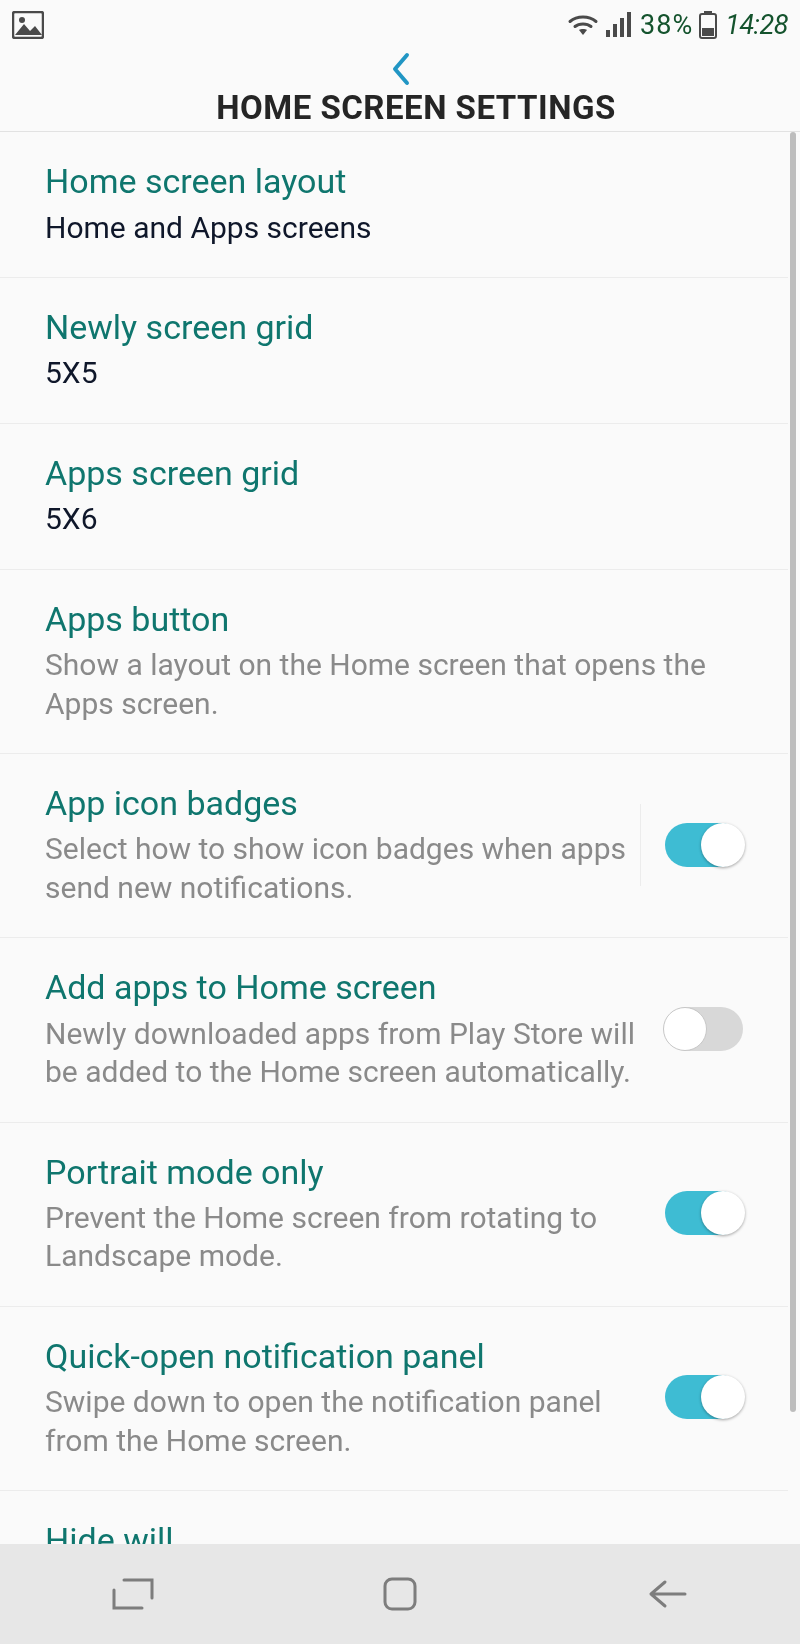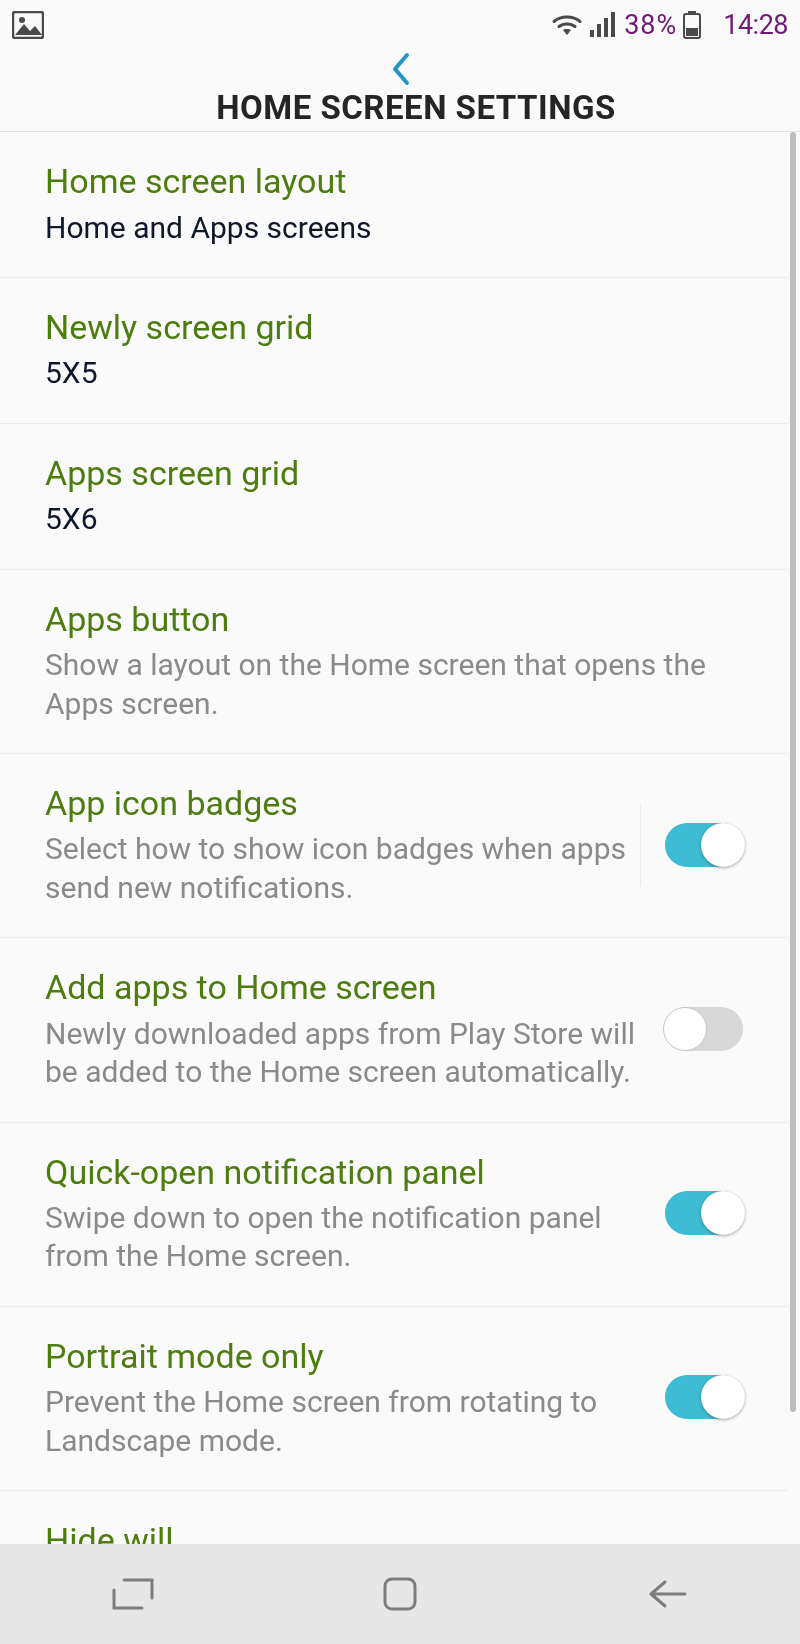--- a/index.html
+++ b/index.html
@@ -1,40 +1,40 @@
 <!DOCTYPE html>
 <html><head>
 <meta charset="utf-8">
 <style>
   * { margin:0; padding:0; box-sizing:border-box; -webkit-font-smoothing:antialiased; }
   html,body { width:800px; height:1644px; overflow:hidden; background:#fafafa;
               font-family:"Roboto","Helvetica Neue",Arial,sans-serif; }
   .status-bar { height:50px; display:flex; align-items:center; justify-content:space-between;
-                padding:0 12px; font-size:26px; color:#701a75; }
+                padding:0 12px; font-size:26px; color:#14532d; }
   .status-left  { display:flex; align-items:center; gap:8px; }
   .status-right { display:flex; align-items:center; gap:6px; }
   .status-right span { font-size:27px; letter-spacing:-0.5px; }
   .status-right .pct { letter-spacing:1px; }
-  .status-right .time { margin-left:16px; }
+  .status-right .time { margin-left:2px;font-style:italic; }
   .picture-icon svg, .wifi-icon svg, .signal-icon svg, .battery-icon svg { display:block; }
 
   .titlebar { height:82px; display:flex; align-items:center; padding-left:32px;
               border-bottom:1px solid #e2e2e2;flex-direction:column; }
   .back-btn { width:38px; height:38px; display:flex; align-items:center; justify-content:center;
               margin-right:30px; }
   .title-text { font-size:33px; font-weight:700; color:#252525; letter-spacing:0.5px; }
 
   .scroll { position:absolute; top:132px; left:0; right:12px; bottom:100px; overflow:hidden; }
   .track { position:absolute; top:132px; right:4px; width:6px; bottom:232px;
            border-radius:3px; background:#bdbdbd; }
 
   .item { padding:28px 45px 30px 45px; border-bottom:1px solid #ececec;
           display:flex; justify-content:space-between; align-items:center; }
   .item .text { flex:1; min-width:0; }
-  .item-title { font-size:34px; color:#4d7c0f; line-height:1.25; }
+  .item-title { font-size:34px; color:#0f766e; line-height:1.25; }
   .item-sub   { font-size:30px; line-height:1.28; margin-top:6px; color:#8a8a8a; }
   .item .accent { color:#0f172a; }
 
   .switch-col { padding-left:24px; height:82px; display:flex; align-items:center;
                 border-left:1px solid #ececec; }
   .switch-col.noborder { border-left:none; }
   .switch { width:78px; height:44px; border-radius:22px; position:relative; }
   .switch .knob { position:absolute; width:44px; height:44px; border-radius:50%;
                   background:#fff; box-shadow:0 1px 3px rgba(0,0,0,.35);
                   top:0; }
@@ -140,33 +140,33 @@
         <div class="item-sub">Newly downloaded apps from Play Store will be added to the Home screen automatically.</div>
       </div>
       <div class="switch-col noborder">
         <div class="switch off">
           <div class="knob"></div>
         </div>
       </div>
     </div>
     <div class="item">
       <div class="text">
-        <div class="item-title">Quick-open notification panel</div>
-        <div class="item-sub">Swipe down to open the notification panel from the Home screen.</div>
+        <div class="item-title">Portrait mode only</div>
+        <div class="item-sub">Prevent the Home screen from rotating to Landscape mode.</div>
       </div>
       <div class="switch-col noborder">
         <div class="switch on">
           <div class="knob"></div>
         </div>
       </div>
     </div>
     <div class="item">
       <div class="text">
-        <div class="item-title">Portrait mode only</div>
-        <div class="item-sub">Prevent the Home screen from rotating to Landscape mode.</div>
+        <div class="item-title">Quick-open notification panel</div>
+        <div class="item-sub">Swipe down to open the notification panel from the Home screen.</div>
       </div>
       <div class="switch-col noborder">
         <div class="switch on">
           <div class="knob"></div>
         </div>
       </div>
     </div>
     <div class="item">
       <div class="text">
         <div class="item-title">Hide will</div>

